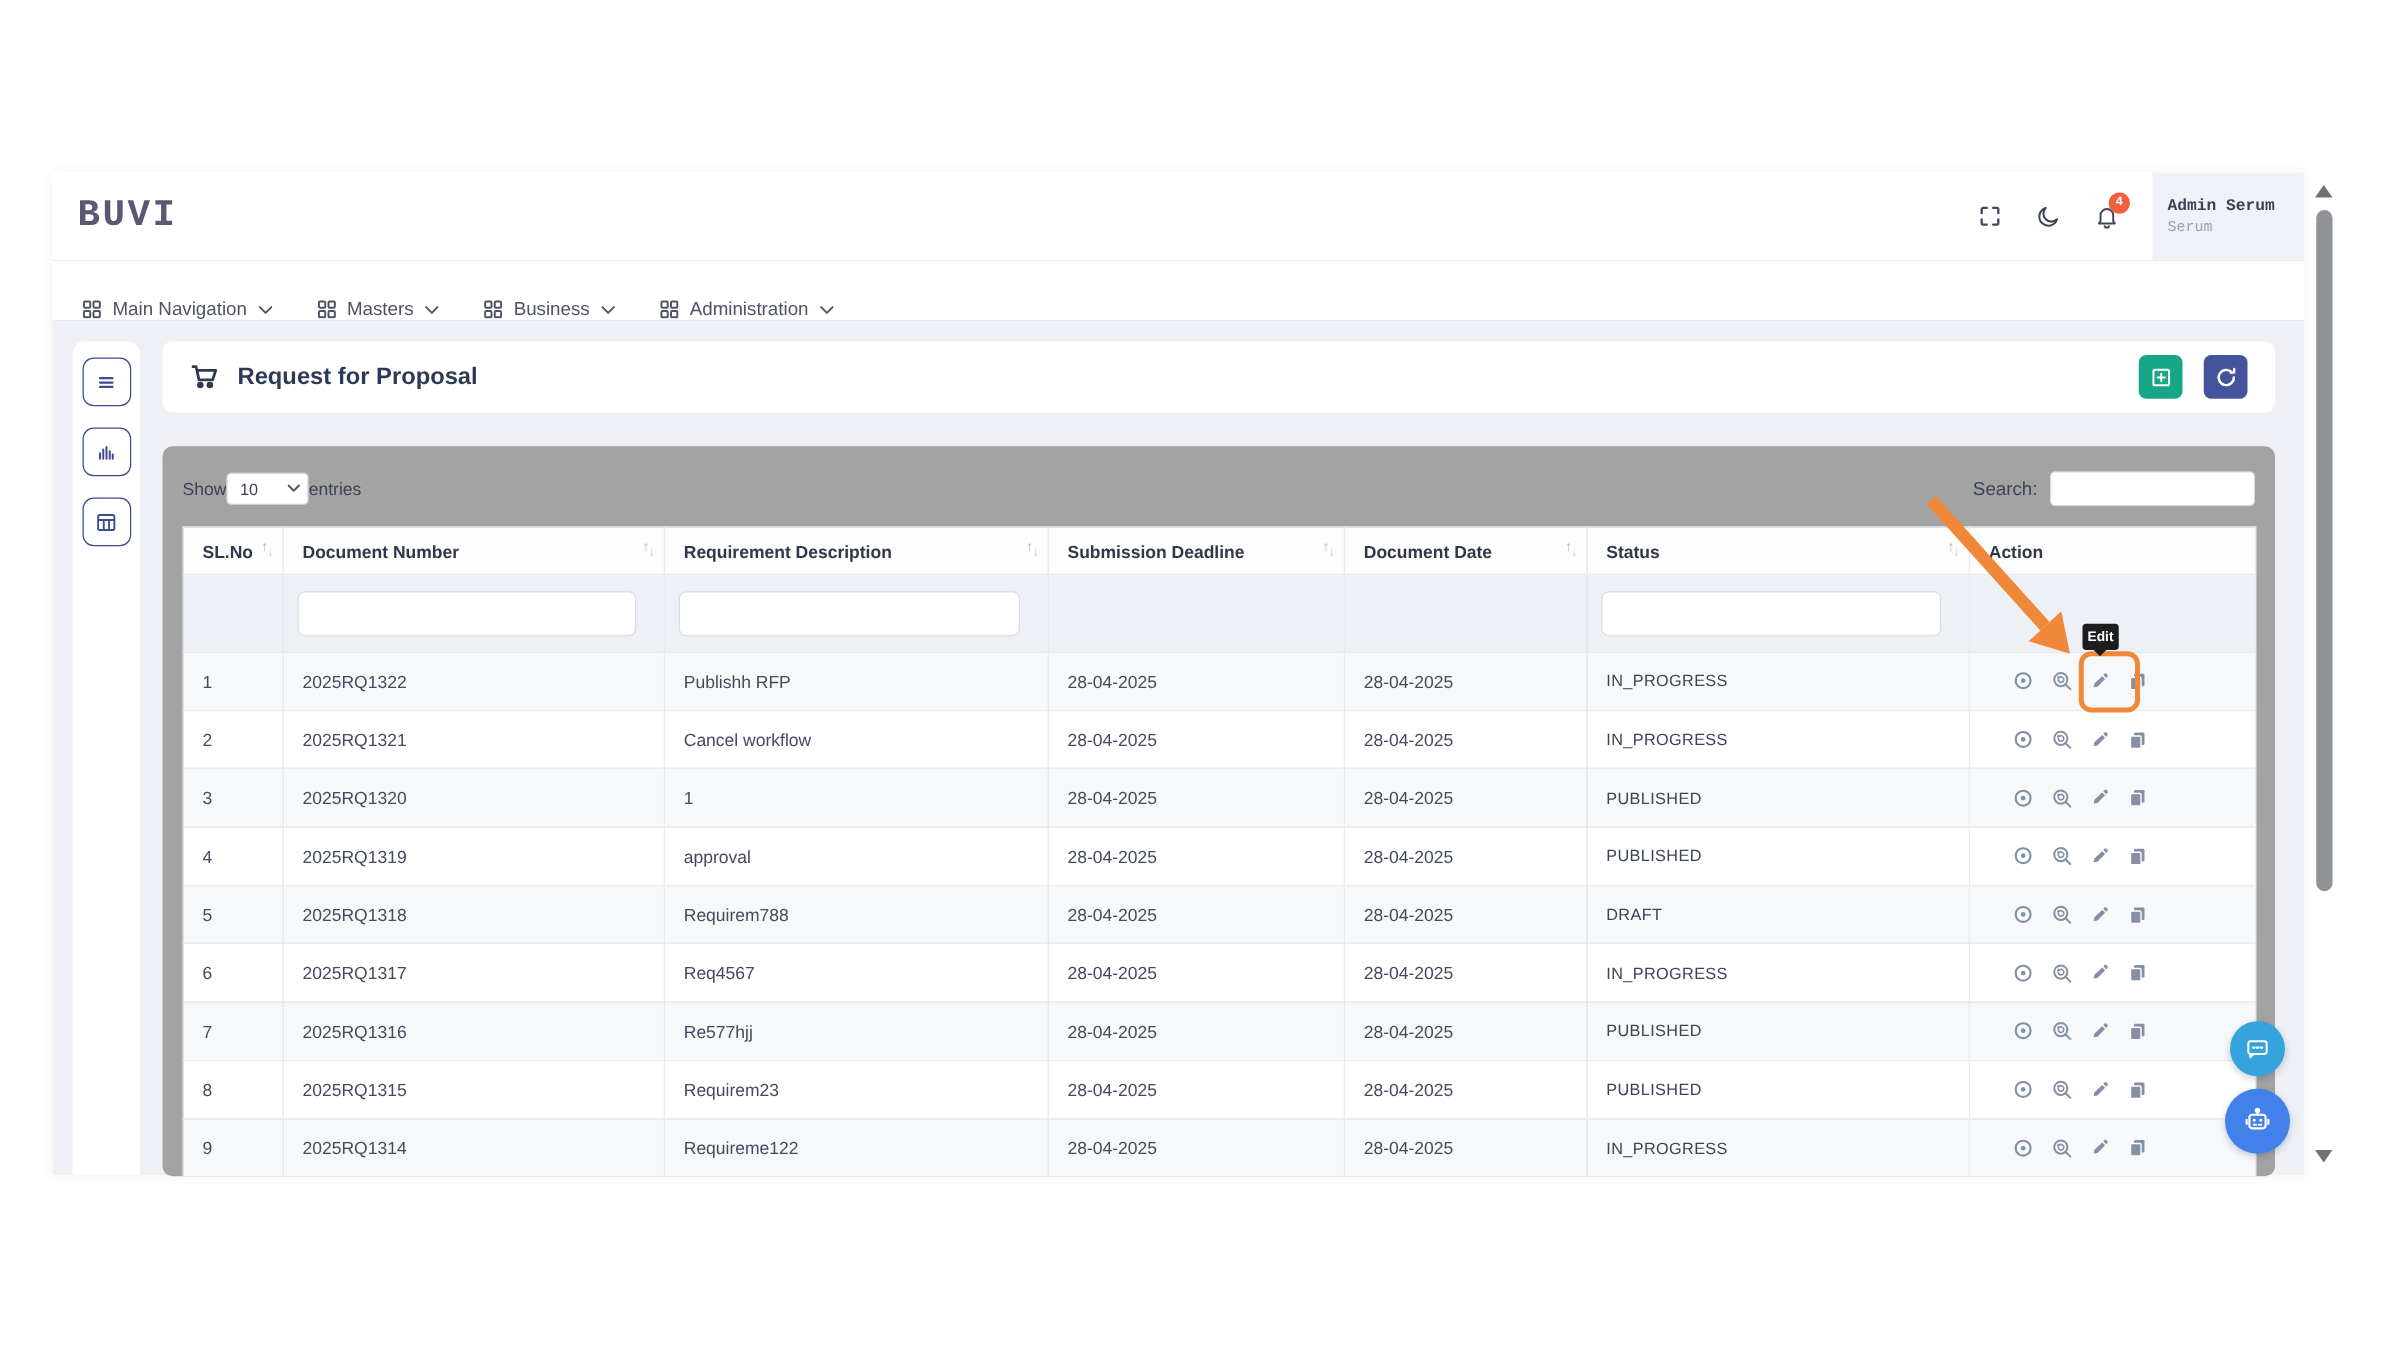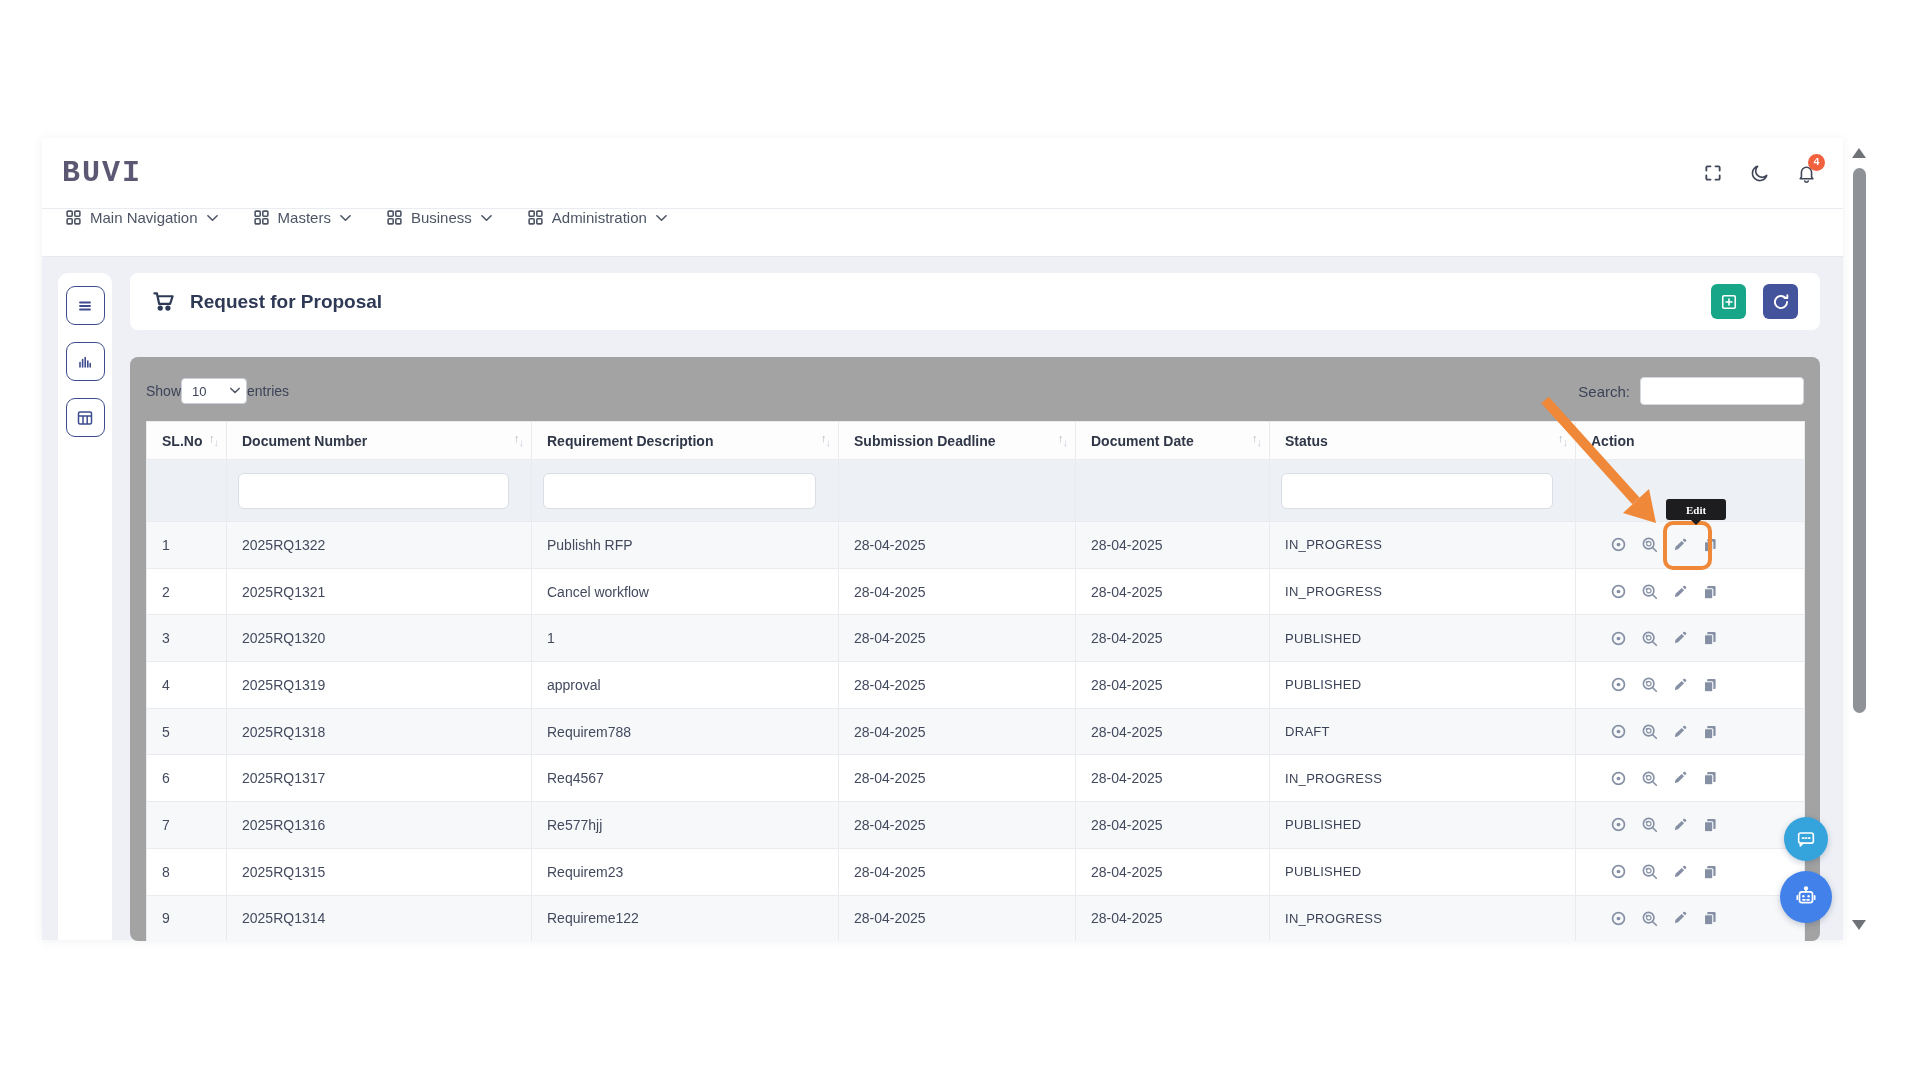--- a/index.html
+++ b/index.html
@@ -19,21 +19,21 @@
   .bell-wrap{position:relative;display:flex;}
   .badge{position:absolute;top:-9px;right:-8px;min-width:17px;height:17px;border-radius:9px;
          background:#f2613e;color:#fff;font-size:10px;font-weight:700;display:flex;
          align-items:center;justify-content:center;}
   .user-block{width:121px;height:100%;background:#f0f1f6;display:flex;flex-direction:column;
               justify-content:center;padding:0 12px;box-sizing:border-box;cursor:pointer;}
   .user-name{font-size:13px;font-weight:700;color:#3c4256;}
   .user-role{font-size:12px;color:#9aa1ae;margin-top:3px;}
   
   .nav{position:absolute;left:0;top:71px;right:0;height:47px;background:#fff;
-       border-bottom:1px solid #e7e9ee;display:flex;align-items:flex-start;gap:36px;padding-left:24px;}
+       border-bottom:1px solid #e7e9ee;display:flex;align-items:flex-end;gap:36px;padding-left:24px;}
   .nav-item{display:flex;align-items:center;gap:9px;font-size:15px;color:#4d5565;cursor:pointer;}
   .nav-item svg{flex:none;}
   
   .content{position:absolute;left:0;top:119px;right:0;bottom:0;background:#eef0f5;}
   .rail{position:absolute;left:16px;top:16px;bottom:0;width:54px;background:#fff;
         border-radius:10px 10px 0 0;padding-top:13px;box-sizing:border-box;}
   .rail-btn{width:37px;height:37px;border:1.6px solid #3e4c8f;border-radius:9px;background:#fff;
             margin:0 auto 17px auto;display:flex;align-items:center;justify-content:center;
             color:#3e4c8f;cursor:pointer;}
   .title-card{position:absolute;left:88px;top:16px;width:1690px;height:57px;background:#fff;
@@ -82,23 +82,23 @@
   
   .sb-up{position:absolute;left:1852px;top:148px;width:0;height:0;cursor:pointer;
          border-left:7px solid transparent;border-right:7px solid transparent;border-bottom:10px solid #6f7277;}
   .sb-thumb{position:absolute;left:1853px;top:168px;width:13px;height:545px;border-radius:7px;background:#8f9296;cursor:pointer;}
   .sb-down{position:absolute;left:1852px;top:920px;width:0;height:0;cursor:pointer;
            border-left:7px solid transparent;border-right:7px solid transparent;border-top:10px solid #6f7277;}
   
   .annot-arrow{position:absolute;left:1500px;top:380px;z-index:40;pointer-events:none;}
   .annot-box{position:absolute;left:1663px;top:521px;width:41px;height:41px;border:4px solid #f0883a;
              border-radius:10px;z-index:39;pointer-events:none;}
-  .annot-tip{position:absolute;left:1666px;top:499px;height:21px;padding:0 20px;background:#1d1d1f;
+  .annot-tip{position:absolute;left:1666px;top:499px;height:21px;padding:0 4px;background:#1d1d1f;
              border-radius:3px;color:#fff;font-size:11px;font-weight:700;display:flex;align-items:center;
-             z-index:41;pointer-events:none;font-family:Liberation Serif, serif;}
+             z-index:41;pointer-events:none;}
   .annot-tip::after{content:'';position:absolute;left:50%;bottom:-5px;margin-left:-5px;
              border-left:5px solid transparent;border-right:5px solid transparent;border-top:5px solid #1d1d1f;}
 </style>
 </head>
 <body>
 
 <div class="app">
 
   <div class="hdr">
     <div class="logo">BUVI</div>
@@ -118,20 +118,24 @@
       </span>
       <span class="bell-wrap">
         <span class="hicon">
           <svg width="21" height="21" viewBox="0 0 24 24" fill="none" stroke="currentColor" stroke-width="1.8" stroke-linecap="round" stroke-linejoin="round">
             <path d="M6.2 16v-5.4a5.8 5.8 0 1 1 11.6 0V16l1.4 2H4.8l1.4-2Z"></path>
             <path d="M10 20.5a2.1 2.1 0 0 0 4 0"></path>
           </svg>
         </span>
         <span class="badge">4</span>
       </span>
+    </div>
+    <div class="user-block">
+      <div class="user-name">Admin Serum</div>
+      <div class="user-role">Serum</div>
     </div>
   </div>
 
   <div class="nav">
     <div class="nav-item">
       <svg width="15" height="15" viewBox="0 0 16 16" fill="none" stroke="currentColor" stroke-width="1.7">
           <rect x="1.2" y="1.2" width="5.4" height="5.4" rx="1"></rect>
           <rect x="9.4" y="1.2" width="5.4" height="5.4" rx="1"></rect>
           <rect x="1.2" y="9.4" width="5.4" height="5.4" rx="1"></rect>
           <rect x="9.4" y="9.4" width="5.4" height="5.4" rx="1"></rect>

